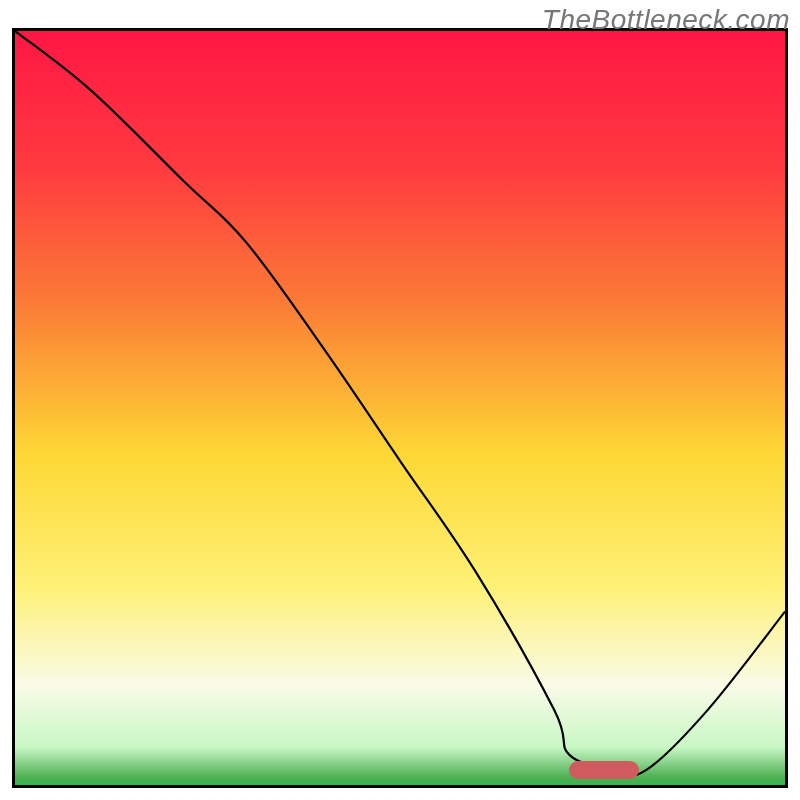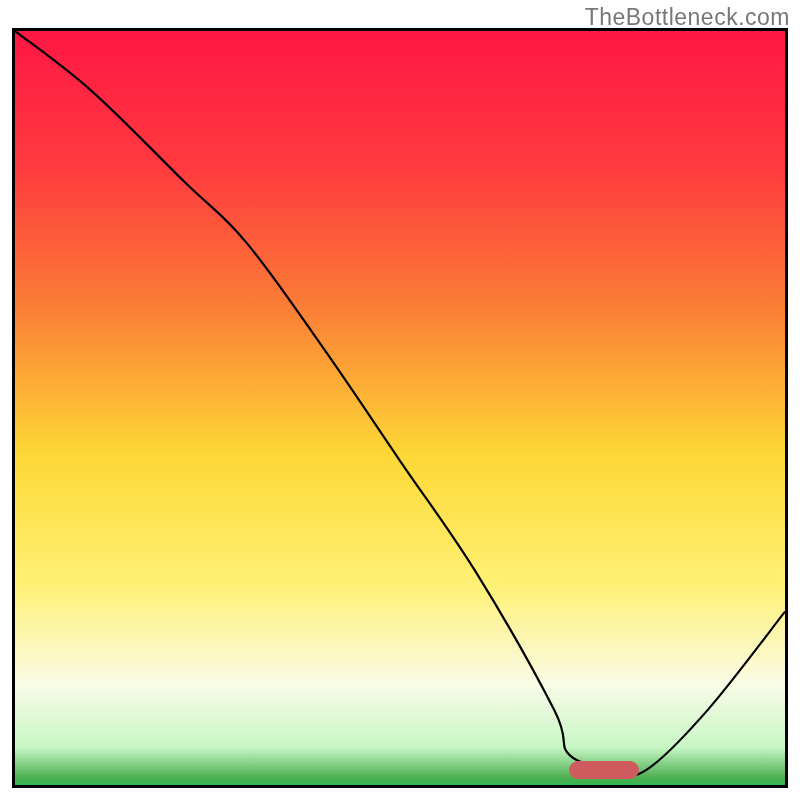--- a/index.html
+++ b/index.html
@@ -8,25 +8,26 @@
     width: 800px;
     height: 800px;
     overflow: hidden;
     font-family: Arial, Helvetica, sans-serif;
     background: #fff;
   }
   .watermark {
     position: absolute;
     top: 4px;
     right: 10px;
-    font-size: 23px;
+    font-size: 28px;
     font-weight: 500;
     color: #777;
     letter-spacing: 0.5px;
     z-index: 20;
+    font-style: italic;
   }
   .frame {
     position: absolute;
     left: 12px;
     top: 28px;
     width: 776px;
     height: 760px;
     border: 3.5px solid #000;
     box-sizing: border-box;
     overflow: hidden;

